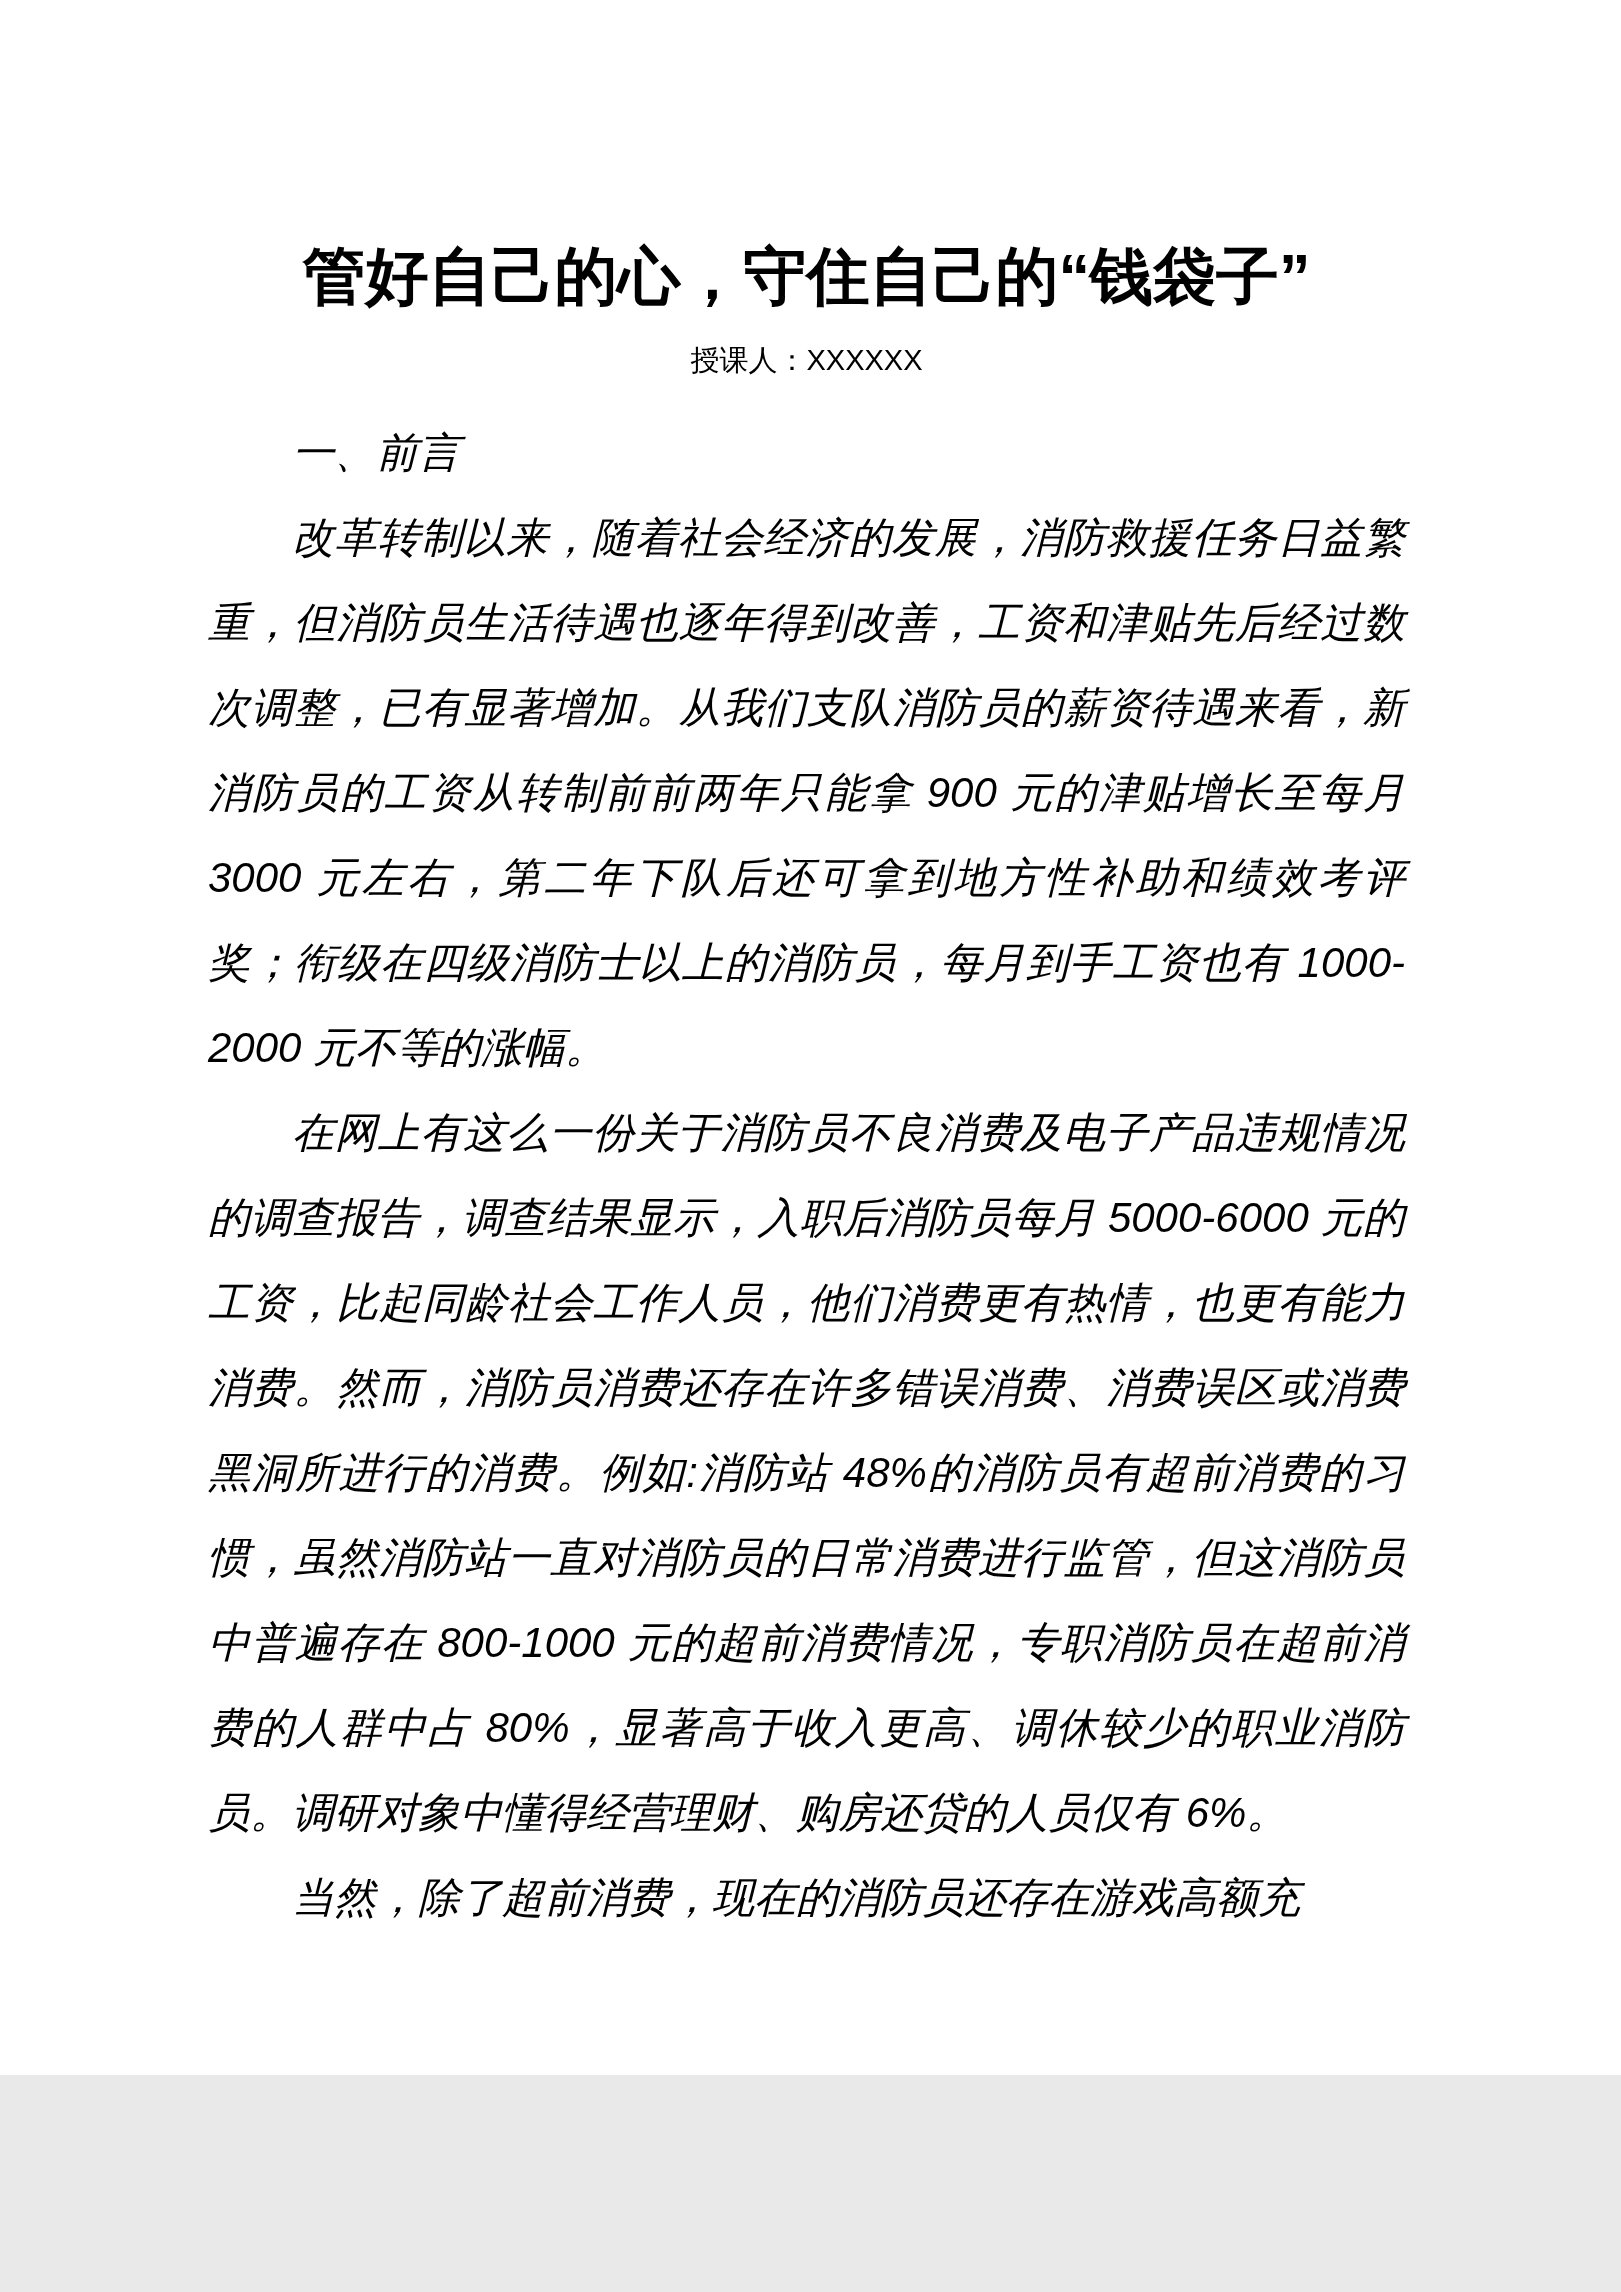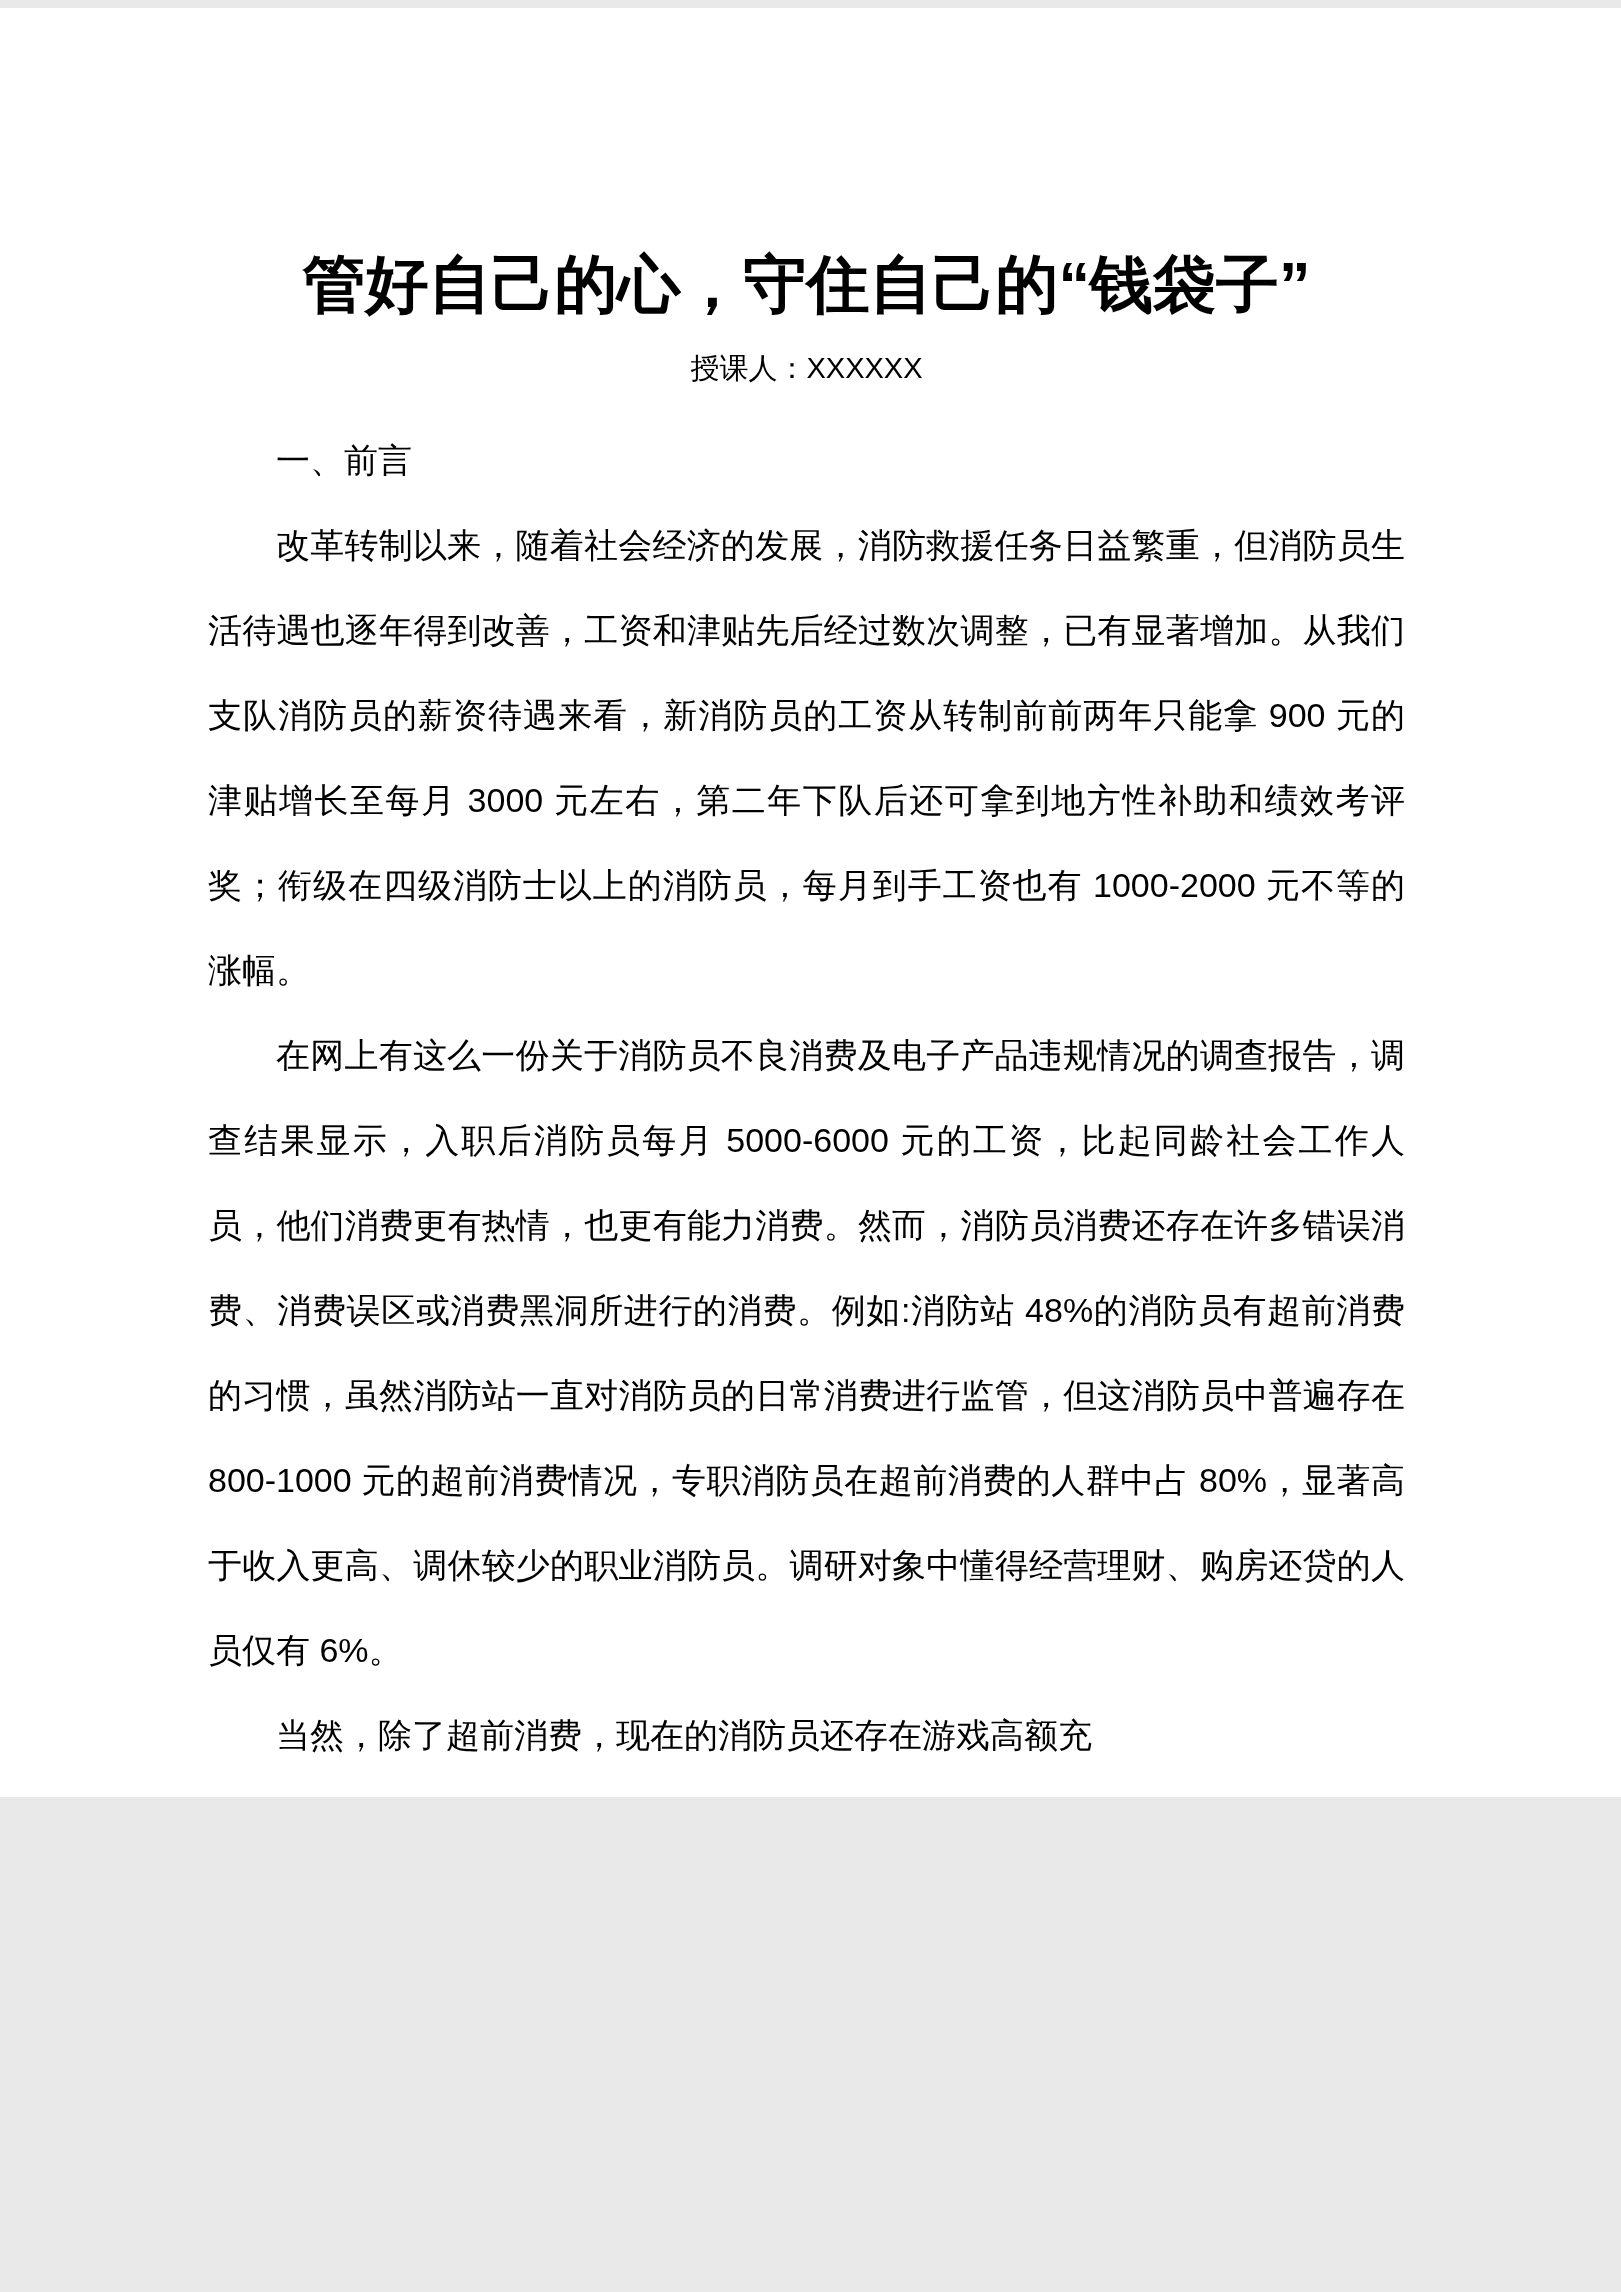--- a/index.html
+++ b/index.html
@@ -3,22 +3,22 @@
 <meta charset="utf-8">
 <style>
   html, body {
     margin: 0;
     padding: 0;
     background: #e9e9e9;
   }
   .page {
     position: relative;
     width: 1621px;
-    height: 1789px;
-    margin: 8px auto;
+    height: 2075px;
+    margin: 0 auto;
     background: #ffffff;
     color: #000000;
     font-family: "Liberation Sans", "DejaVu Sans", sans-serif;
     overflow: hidden;
     box-sizing: border-box;
   }
   .doc {
     padding: 243px 216px 0 208px; 
   }
   .doc-title {
@@ -32,25 +32,26 @@
   }
   .doc-byline {
     margin: 25.5px 0 0 0;
     font-size: 29px;
     line-height: 49px;
     font-weight: 400;
     text-align: center;
   }
   .doc-body {
     margin-top: 25.5px;
-    font-size: 34px;
+    font-size: 42px;
     line-height: 85px;
     font-weight: 400;
     text-align: justify;
     text-justify: inter-ideograph;
+    font-style: italic;
   }
   .doc-body p {
     margin: 0;
     padding: 0;
     text-indent: 2em;
   }
   .section-heading {
     font-weight: 400;
   }
 </style>

